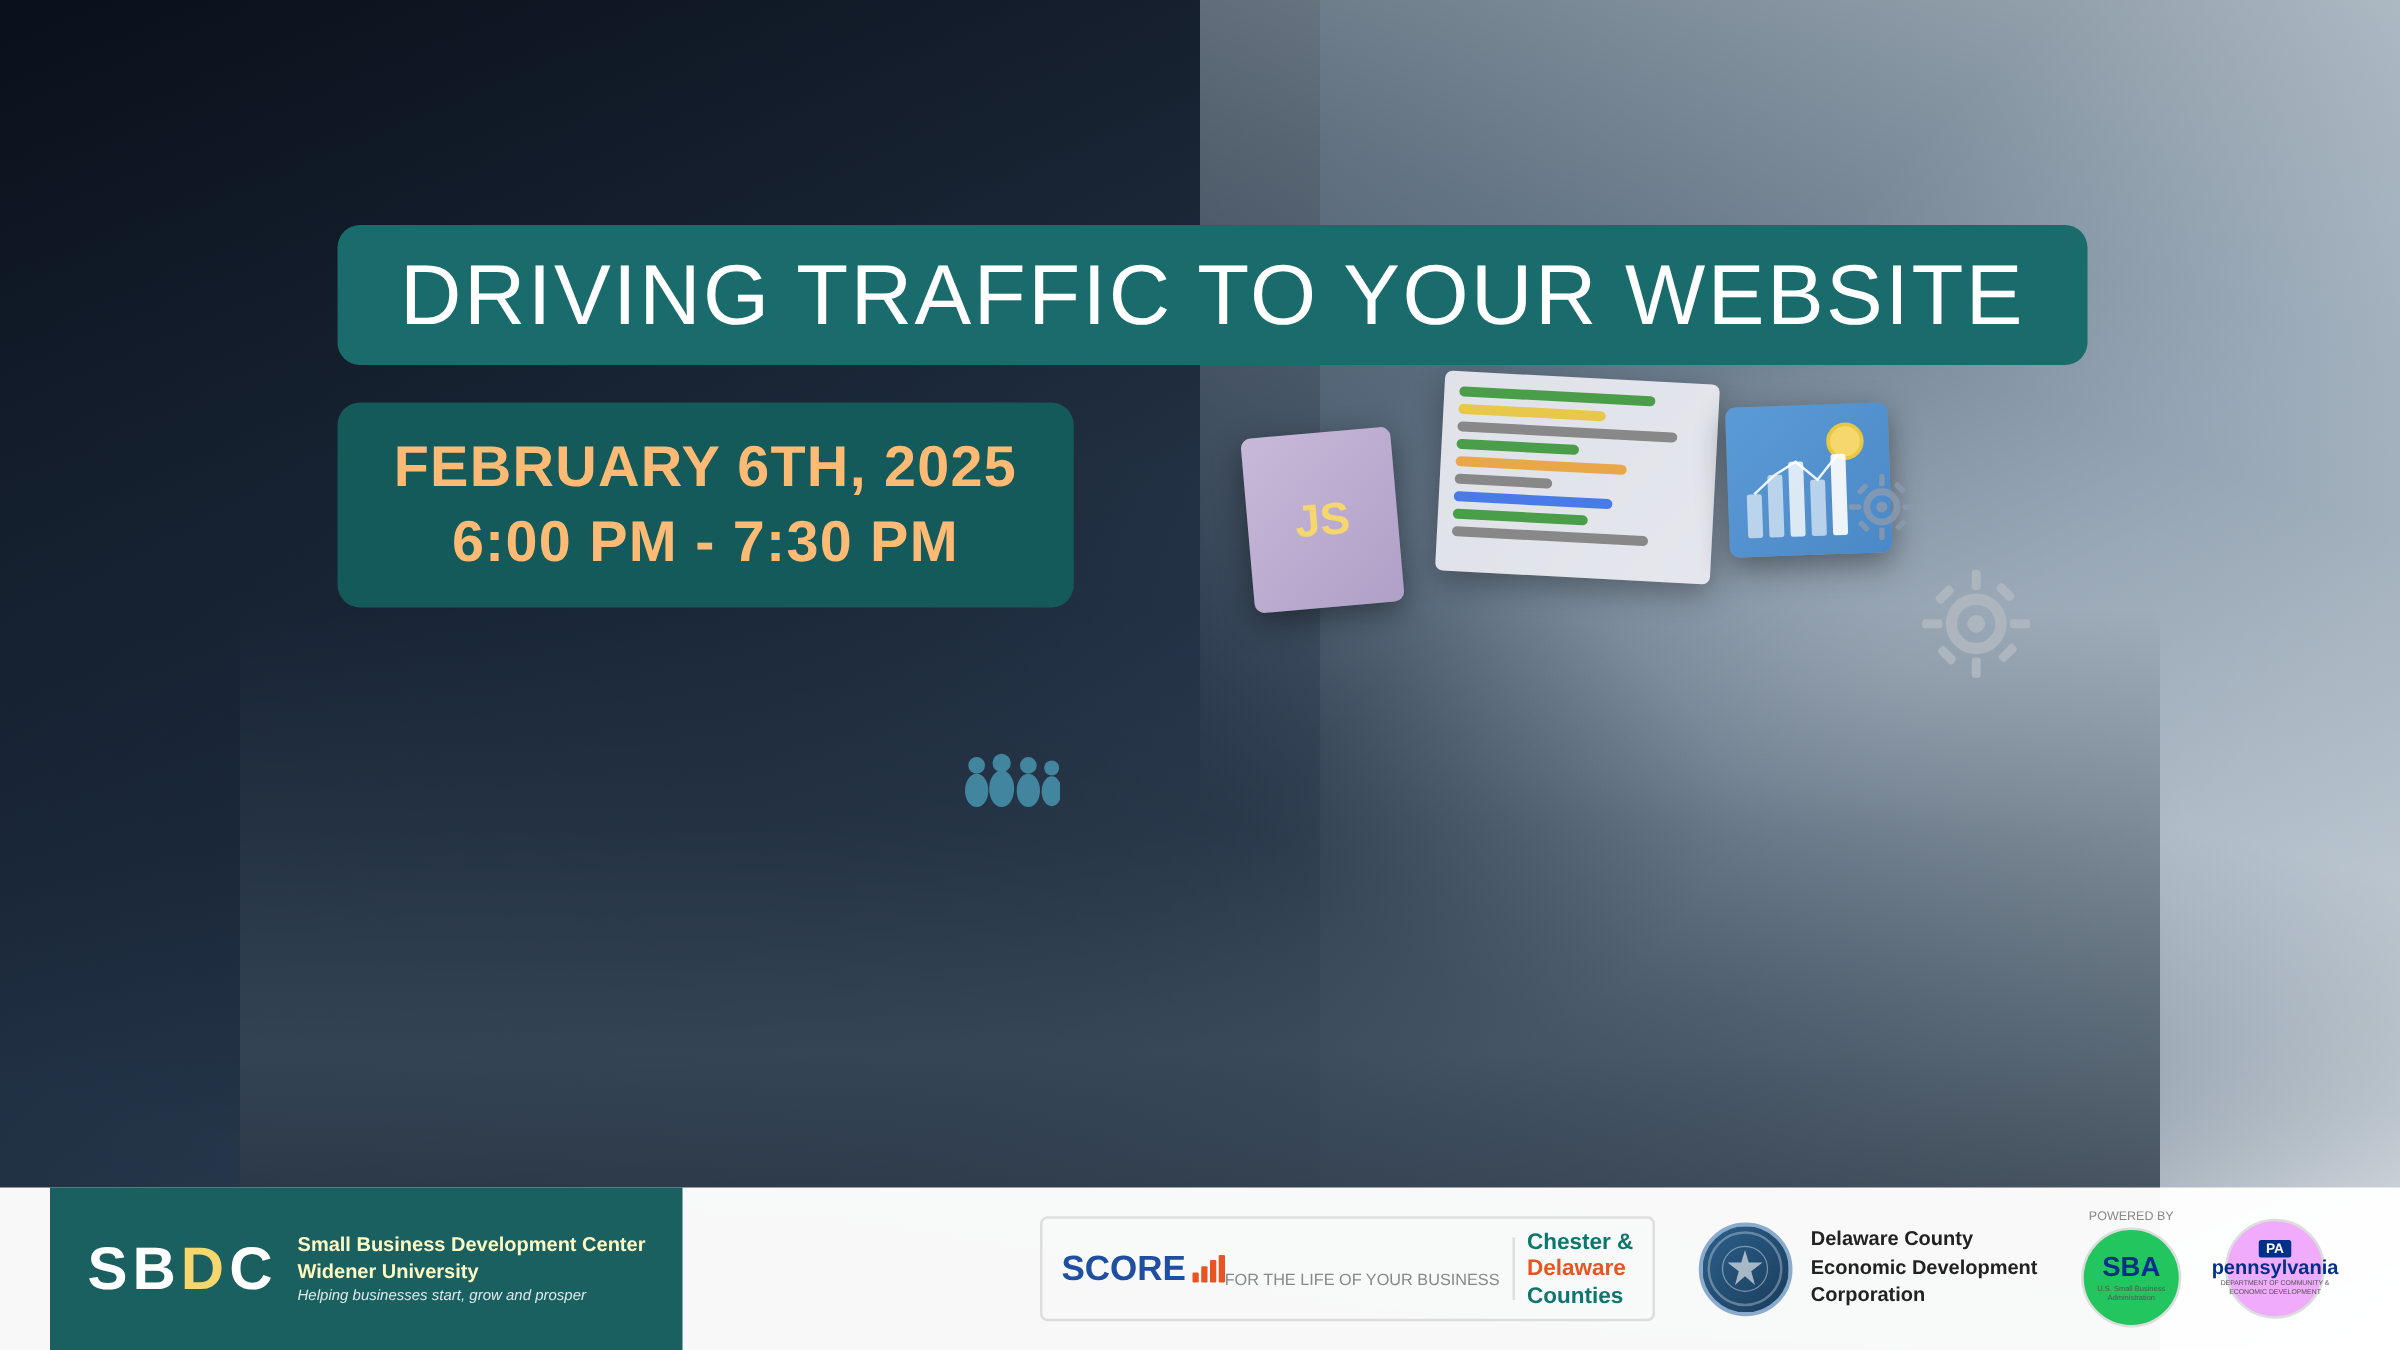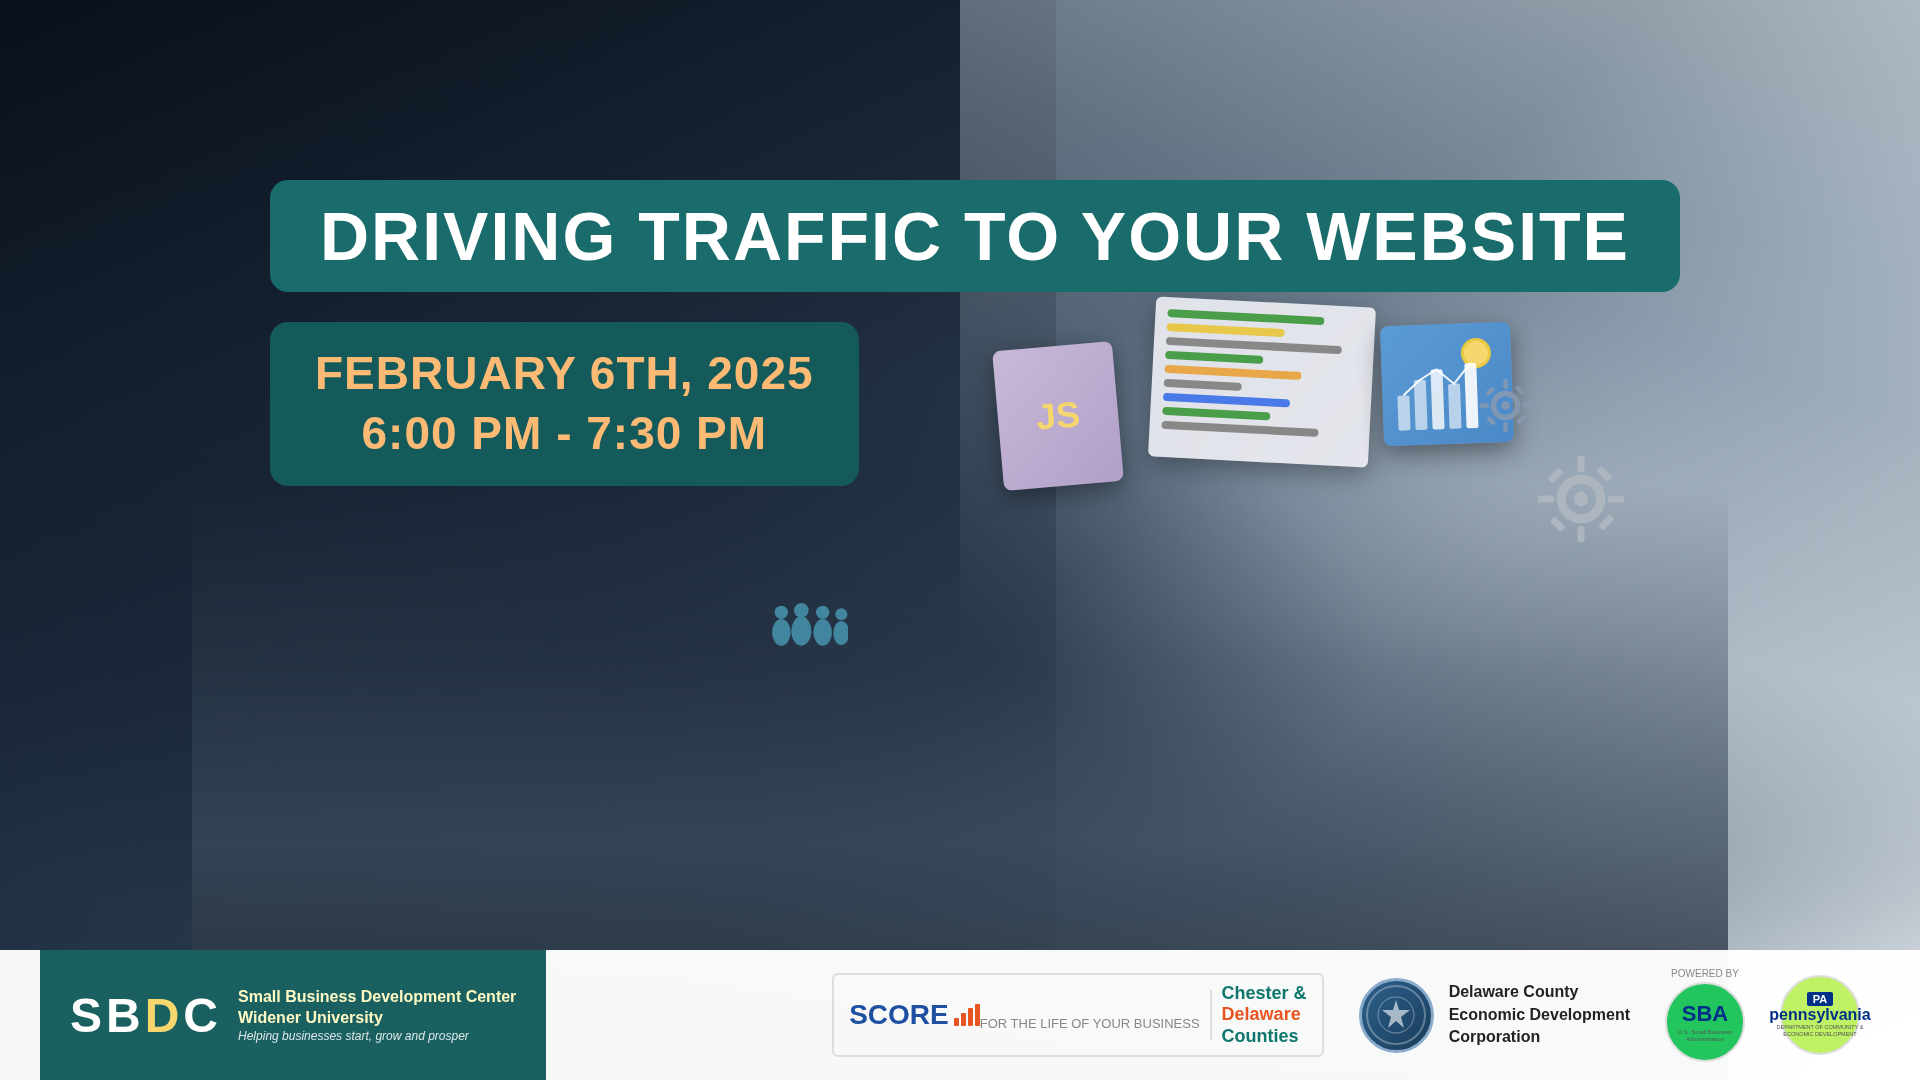--- a/index.html
+++ b/index.html
@@ -202,21 +202,21 @@
 
     .title-badge {
       background: #1a6b6b;
       border-radius: 18px;
       padding: 22px 50px;
       display: inline-block;
     }
 
     .title-text {
       font-size: 68px;
-      font-weight: 700;
+      font-weight: 400;
       color: #ffffff;
       text-transform: uppercase;
       letter-spacing: 2px;
       line-height: 1;
       white-space: nowrap;
       margin-top: 28px;
     }
 
     .date-badge {
       background: #155a5a;
@@ -439,21 +439,21 @@
       font-size: 6px;
       color: #555;
       text-align: center;
       line-height: 1.2;
     }
 
     .pa-circle {
       width: 80px;
       height: 80px;
       border-radius: 50%;
-      background: #bef264;
+      background: #f0abfc;
       border: 2px solid #ddd;
       display: flex;
       flex-direction: column;
       align-items: center;
       justify-content: center;
       gap: 2px;
     }
 
     .pa-logo-inner {
       display: flex;

